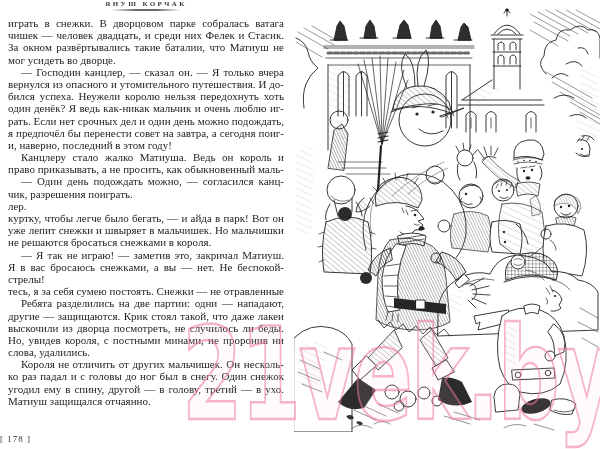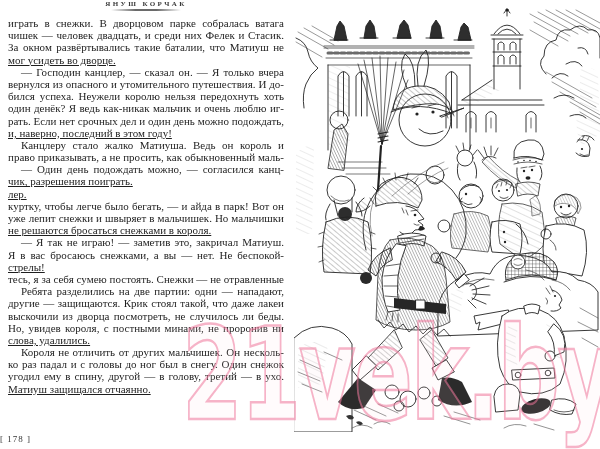--- a/index.html
+++ b/index.html
@@ -11,21 +11,21 @@
   .running-header{position:absolute;left:8px;top:0;width:276px;text-align:center;}
   .header-title{font-size:7px;font-weight:bold;letter-spacing:2.4px;color:#3a3a3a;
                 text-transform:uppercase;}
   .header-rule{width:70px;height:2px;margin:1px auto 0;
      background:linear-gradient(90deg,rgba(90,90,90,0) 0%,#6a6a6a 35%,#6a6a6a 65%,rgba(90,90,90,0) 100%);}
 
   
   .text-column{position:absolute;left:8px;top:17px;width:276px;color:#1e1e1e;
                font-size:11px;line-height:12.2px;}
   .tline{height:12.2px;overflow:hidden;text-align:justify;text-align-last:justify;}
-  .tline.pl{text-align-last:left;text-decoration:underline;}
+  .tline.pl{text-align-last:left;}
   .tline.ind{text-indent:13px;}
 
   
   .page-number{position:absolute;left:0;top:434px;width:256px;text-align:left;
                font-size:9px;letter-spacing:1px;color:#333;}
 
   
   .illustration{position:absolute;left:294px;top:8px;width:306px;height:424px;margin:0;}
   .illustration svg{display:block;}
 
@@ -49,20 +49,21 @@
   <main class="text-column" id="text-column">
       <div class="tline">играть в снежки. В дворцовом парке собралась ватага маль-</div>
       <div class="tline">чишек — человек двадцать, и среди них Фелек и Стасик.</div>
       <div class="tline">За окном развёртывались такие баталии, что Матиуш не</div>
       <div class="tline pl">мог усидеть во дворце.</div>
       <div class="tline ind">— Господин канцлер, — сказал он. — Я только вчера</div>
       <div class="tline">вернулся из опасного и утомительного путешествия. И до-</div>
       <div class="tline">бился успеха. Неужели королю нельзя передохнуть хоть</div>
       <div class="tline">один денёк? Я ведь как-никак мальчик и очень люблю иг-</div>
       <div class="tline">рать. Если нет срочных дел и один день можно подождать,</div>
+      <div class="tline">я предпочёл бы перенести совет на завтра, а сегодня поиг-</div>
       <div class="tline pl">и, наверно, последний в этом году!</div>
       <div class="tline ind">Канцлеру стало жалко Матиуша. Ведь он король и имеет</div>
       <div class="tline">право приказывать, а не просить, как обыкновенный маль-</div>
       <div class="tline ind">— Один день подождать можно, — согласился канц-</div>
       <div class="tline pl">чик, разрешения поиграть.</div>
       <div class="tline pl">лер.</div>
       <div class="tline">куртку, чтобы легче было бегать, — и айда в парк! Вот он</div>
       <div class="tline">уже лепит снежки и швыряет в мальчишек. Но мальчишки</div>
       <div class="tline pl">не решаются бросаться снежками в короля.</div>
       <div class="tline ind">— Я так не играю! — заметив это, закричал Матиуш. —</div>

